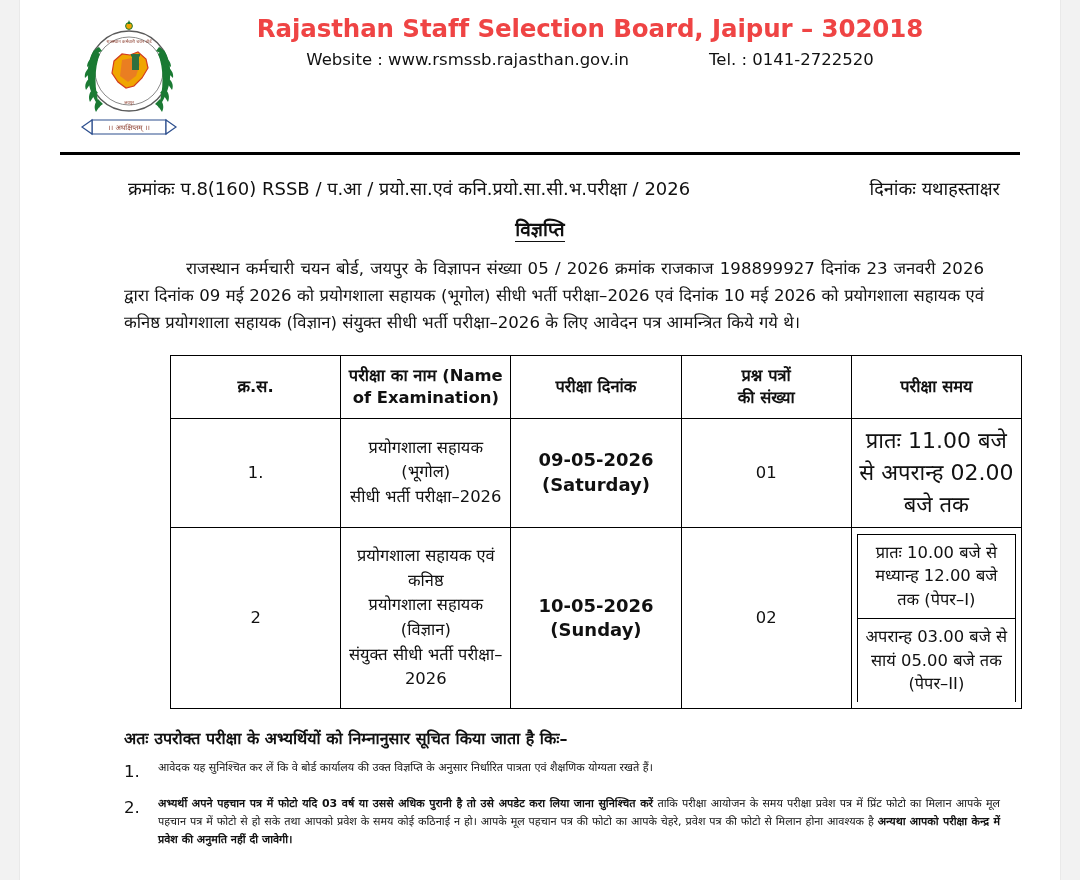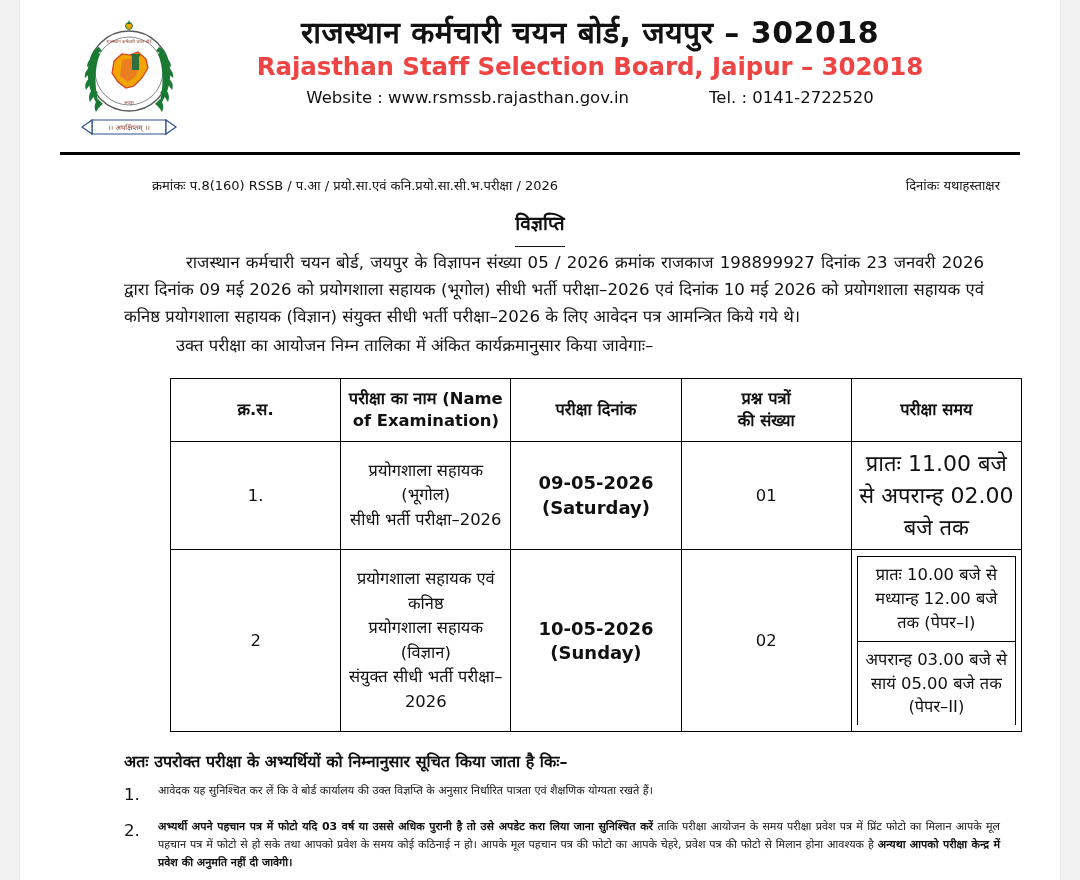--- a/index.html
+++ b/index.html
@@ -74,37 +74,37 @@
   .rule {
     height: 3px;
     background: #000;
     margin: 12px 2px 0 2px;
   }
 
   
   .refline {
     display: flex;
     justify-content: space-between;
-    font-size: 13px;
-    color: #111;
-    margin: 21px 22px 0 94px;
+    font-size: 18px;
+    color: #111;
+    margin: 21px 22px 0 70px;
     white-space: nowrap;
   }
 
   
   .doc-title {
     text-align: center;
     font-size: 19px;
     font-weight: 600;
     margin-top: 16px;
     color: #111;
   }
   .doc-title span {
     border-bottom: 1.6px solid #111;
-    padding-bottom: 12px;
+    padding-bottom: 1px;
   }
 
   
   .body-wrap {
     margin: 0 22px 0 66px;
   }
   p.para {
     font-size: 16.6px;
     line-height: 1.62;
     color: #111;
@@ -250,21 +250,20 @@
         </g>
 
         <path d="M22 104 L96 104 L96 118 L22 118 Z" fill="#ffffff" stroke="#2d4f8e" stroke-width="1.2"></path>
         <path d="M22 104 L12 111 L22 118 Z" fill="#ffffff" stroke="#2d4f8e" stroke-width="1.2"></path>
         <path d="M96 104 L106 111 L96 118 Z" fill="#ffffff" stroke="#2d4f8e" stroke-width="1.2"></path>
         <text x="59" y="114" text-anchor="middle" font-size="7" font-family="DejaVu Sans, sans-serif" fill="#8a3a2a">।। अथक्षिप्तम् ।।</text>
       </svg>
     </div>
 
     <div class="header-text">
-      <div class="org-hi">राजस्थान कर्मचारी चयन बोर्ड, जयपुर – 302018</div>
       <div class="org-en">Rajasthan Staff Selection Board, Jaipur – 302018</div>
       <div class="contact">
         <span>Website : www.rsmssb.rajasthan.gov.in</span>
         <span>Tel. : 0141-2722520</span>
       </div>
     </div>
   </div>
 
   <div class="rule"></div>
 
@@ -272,21 +271,20 @@
     <span class="memo">क्रमांकः प.8(160) RSSB / प.आ / प्रयो.सा.एवं कनि.प्रयो.सा.सी.भ.परीक्षा / 2026</span>
     <span>दिनांकः यथाहस्ताक्षर</span>
   </div>
 
   <div class="doc-title">
     <span>विज्ञप्ति</span>
   </div>
 
   <div class="body-wrap">
     <p class="para indent">राजस्थान कर्मचारी चयन बोर्ड, जयपुर के विज्ञापन संख्या 05 / 2026 क्रमांक राजकाज 198899927 दिनांक 23 जनवरी 2026 द्वारा दिनांक 09 मई 2026 को प्रयोगशाला सहायक (भूगोल) सीधी भर्ती परीक्षा–2026 एवं दिनांक 10 मई 2026 को प्रयोगशाला सहायक एवं कनिष्ठ प्रयोगशाला सहायक (विज्ञान) संयुक्त सीधी भर्ती परीक्षा–2026 के लिए आवेदन पत्र आमन्त्रित किये गये थे।</p>
-    <p class="para indent2">उक्त परीक्षा का आयोजन निम्न तालिका में अंकित कार्यक्रमानुसार किया जावेगाः–</p>
   </div>
 
   <div class="body-wrap" style="margin-left:96px;margin-right:96px;padding-left:16px;">
     <table class="sched">
       <thead>
         <tr>
           <th>क्र.स.</th>
           <th>
             <span>परीक्षा का नाम</span>
             <span class="en">(Name of Examination)</span>

